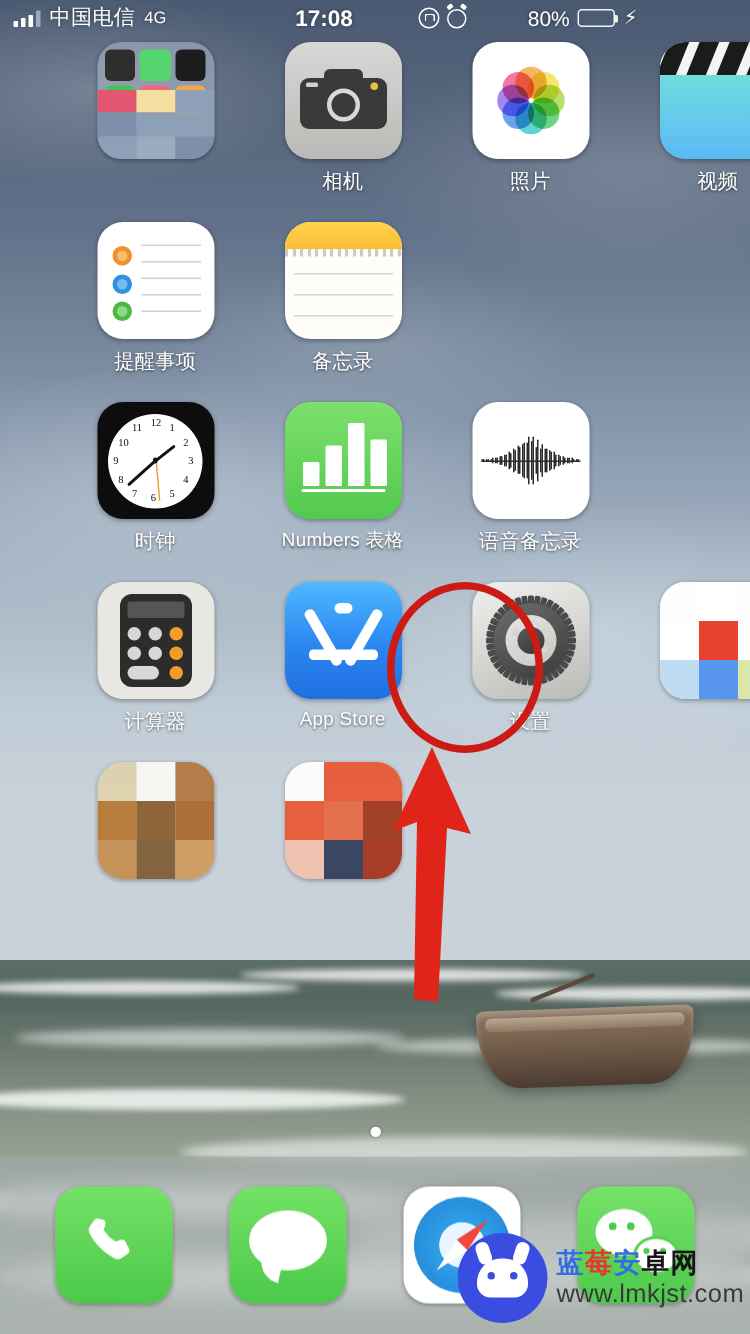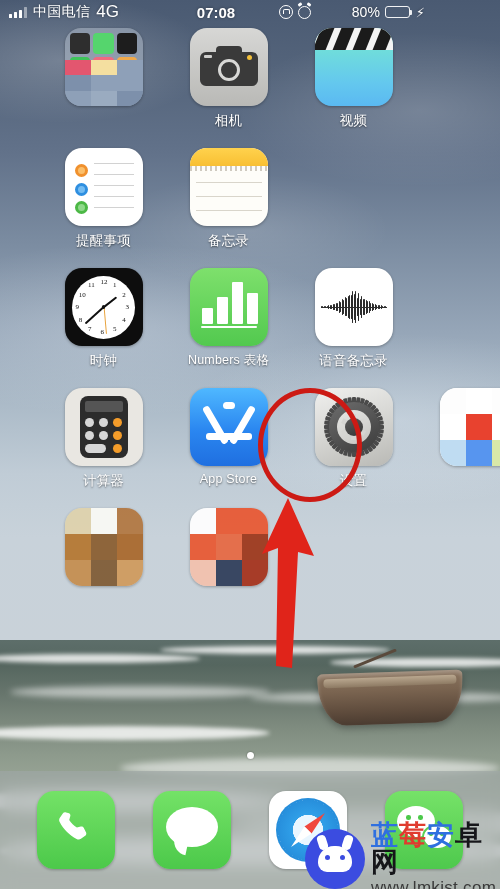--- a/index.html
+++ b/index.html
@@ -52,21 +52,21 @@
     text-shadow:0 0 3px rgba(0,0,0,.45);
   }
   .sb-left{display:flex;align-items:center;gap:6px;padding-left:9px;}
   .sig{display:flex;align-items:flex-end;gap:2px;height:11px;}
   .sig i{display:block;width:3px;background:#fff;border-radius:.5px;}
   .sig i:nth-child(1){height:4px}
   .sig i:nth-child(2){height:6px}
   .sig i:nth-child(3){height:8px}
   .sig i:nth-child(4){height:11px;background:rgba(255,255,255,.45)}
   .carrier{font-size:14px;letter-spacing:.3px;}
-  .netw{font-size:17px;}
+  .netw{font-size:11px;}
   .sb-center{position:absolute;left:0;right:0;text-align:center;font-size:15px;font-weight:bold;}
   .sb-right{margin-left:auto;display:flex;align-items:center;gap:5px;padding-right:7px;}
   .ico-lockrot{
     width:12px;height:12px;border:1.4px solid #fff;border-radius:50%;
     position:relative;
   }
   .ico-lockrot:after{
     content:"";position:absolute;left:3px;top:3.2px;width:5px;height:4px;
     border:1.2px solid #fff;border-bottom:none;border-radius:2px 2px 0 0;
   }
@@ -273,21 +273,21 @@
   .eye.s{width:3.6px;height:3.6px;}
 
   
   .watermark{position:absolute;left:305px;top:822px;display:flex;align-items:center;gap:6px;}
   .wm-logo{width:60px;height:60px;border-radius:50%;background:#3b4ce0;position:relative;flex:none;}
   .wm-head{position:absolute;left:13px;top:17px;width:34px;height:26px;background:#fff;
     border-radius:16px 16px 9px 9px;}
   .wm-ear{position:absolute;top:6px;width:9px;height:15px;background:#fff;border-radius:4px;}
   .wm-eye{position:absolute;top:26px;width:5px;height:5px;border-radius:50%;background:#3b4ce0;}
   .wm-txt{display:flex;flex-direction:column;line-height:1;}
-  .wm-cn{font-size:27px;font-weight:normal;letter-spacing:1px;}
+  .wm-cn{font-size:18px;font-weight:normal;letter-spacing:1px;}
   .wm-cn b:nth-child(1){color:#2f6fe0}
   .wm-cn b:nth-child(2){color:#e03b2f}
   .wm-cn b:nth-child(3){color:#2f6fe0}
   .wm-cn b:nth-child(4){color:#16161a}
   .wm-url{font-size:17px;color:#3a3a3a;margin-top:3px;letter-spacing:.3px;}
 </style>
 </head>
 <body>
 
 <div id="screen">
@@ -314,21 +314,21 @@
     <div class="sb-left">
       <span class="sig">
           <i></i>
           <i></i>
           <i></i>
           <i></i>
         </span>
       <span class="carrier">中国电信</span>
       <span class="netw">4G</span>
     </div>
-    <div class="sb-center">07:08</div>
+    <div class="sb-center">17:08</div>
     <div class="sb-right">
       <span class="ico-lockrot"></span>
       <span class="ico-alarm"></span>
       <span class="pct">80%</span>
       <span class="batt"><span class="batt-fill" id="battfill" style="width: 80%; background: rgb(76, 217, 100);"></span></span>
       <span class="bolt">⚡</span>
     </div>
   </div>
 
   <div class="grid">
@@ -364,20 +364,33 @@
         <div class="app-icon cam">
           <div class="cam-bump"></div>
             <div class="cam-body"></div>
           <div class="cam-vf"></div>
             <div class="cam-flash"></div>
             <div class="cam-lens"></div>
         </div>
         <div class="app-label">相机</div>
       </div>
 
+      <div class="cell">
+        <div class="app-icon photos" id="photos-ico">
+            <span class="petal" style="background: rgb(242, 169, 59); transform: translate(-50%, -50%) rotate(0deg) translateY(-12px);"></span>
+            <span class="petal" style="background: rgb(242, 225, 74); transform: translate(-50%, -50%) rotate(45deg) translateY(-12px);"></span>
+            <span class="petal" style="background: rgb(168, 217, 74); transform: translate(-50%, -50%) rotate(90deg) translateY(-12px);"></span>
+            <span class="petal" style="background: rgb(76, 201, 107); transform: translate(-50%, -50%) rotate(135deg) translateY(-12px);"></span>
+            <span class="petal" style="background: rgb(62, 199, 199); transform: translate(-50%, -50%) rotate(180deg) translateY(-12px);"></span>
+            <span class="petal" style="background: rgb(74, 143, 240); transform: translate(-50%, -50%) rotate(225deg) translateY(-12px);"></span>
+            <span class="petal" style="background: rgb(143, 110, 240); transform: translate(-50%, -50%) rotate(270deg) translateY(-12px);"></span>
+            <span class="petal" style="background: rgb(240, 90, 143); transform: translate(-50%, -50%) rotate(315deg) translateY(-12px);"></span>
+          </div>
+        <div class="app-label">照片</div>
+      </div>
 
       <div class="cell">
         <div class="app-icon vid">
           <div class="clap">
               <i style="left:2px"></i>
               <i style="left:22px"></i>
               <i style="left:42px"></i>
               <i style="left:62px"></i>
             </div>
         </div>

